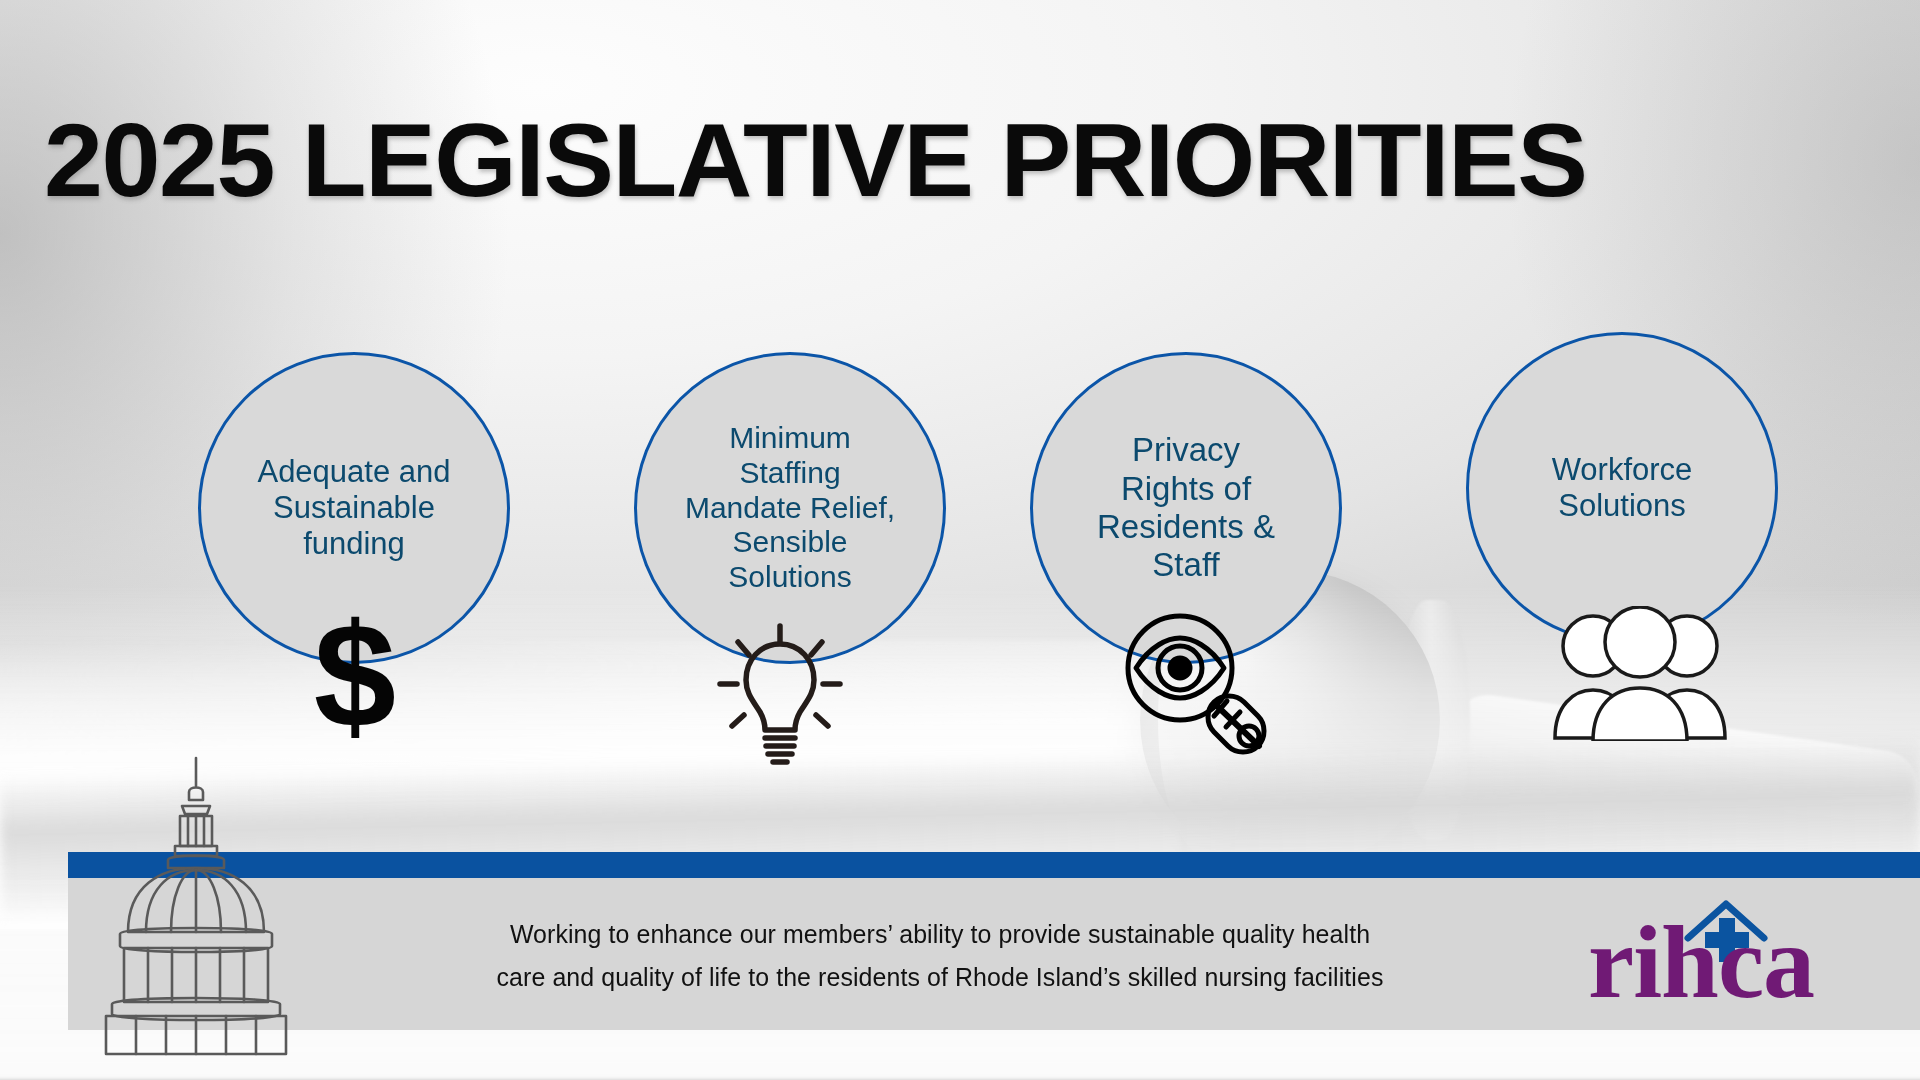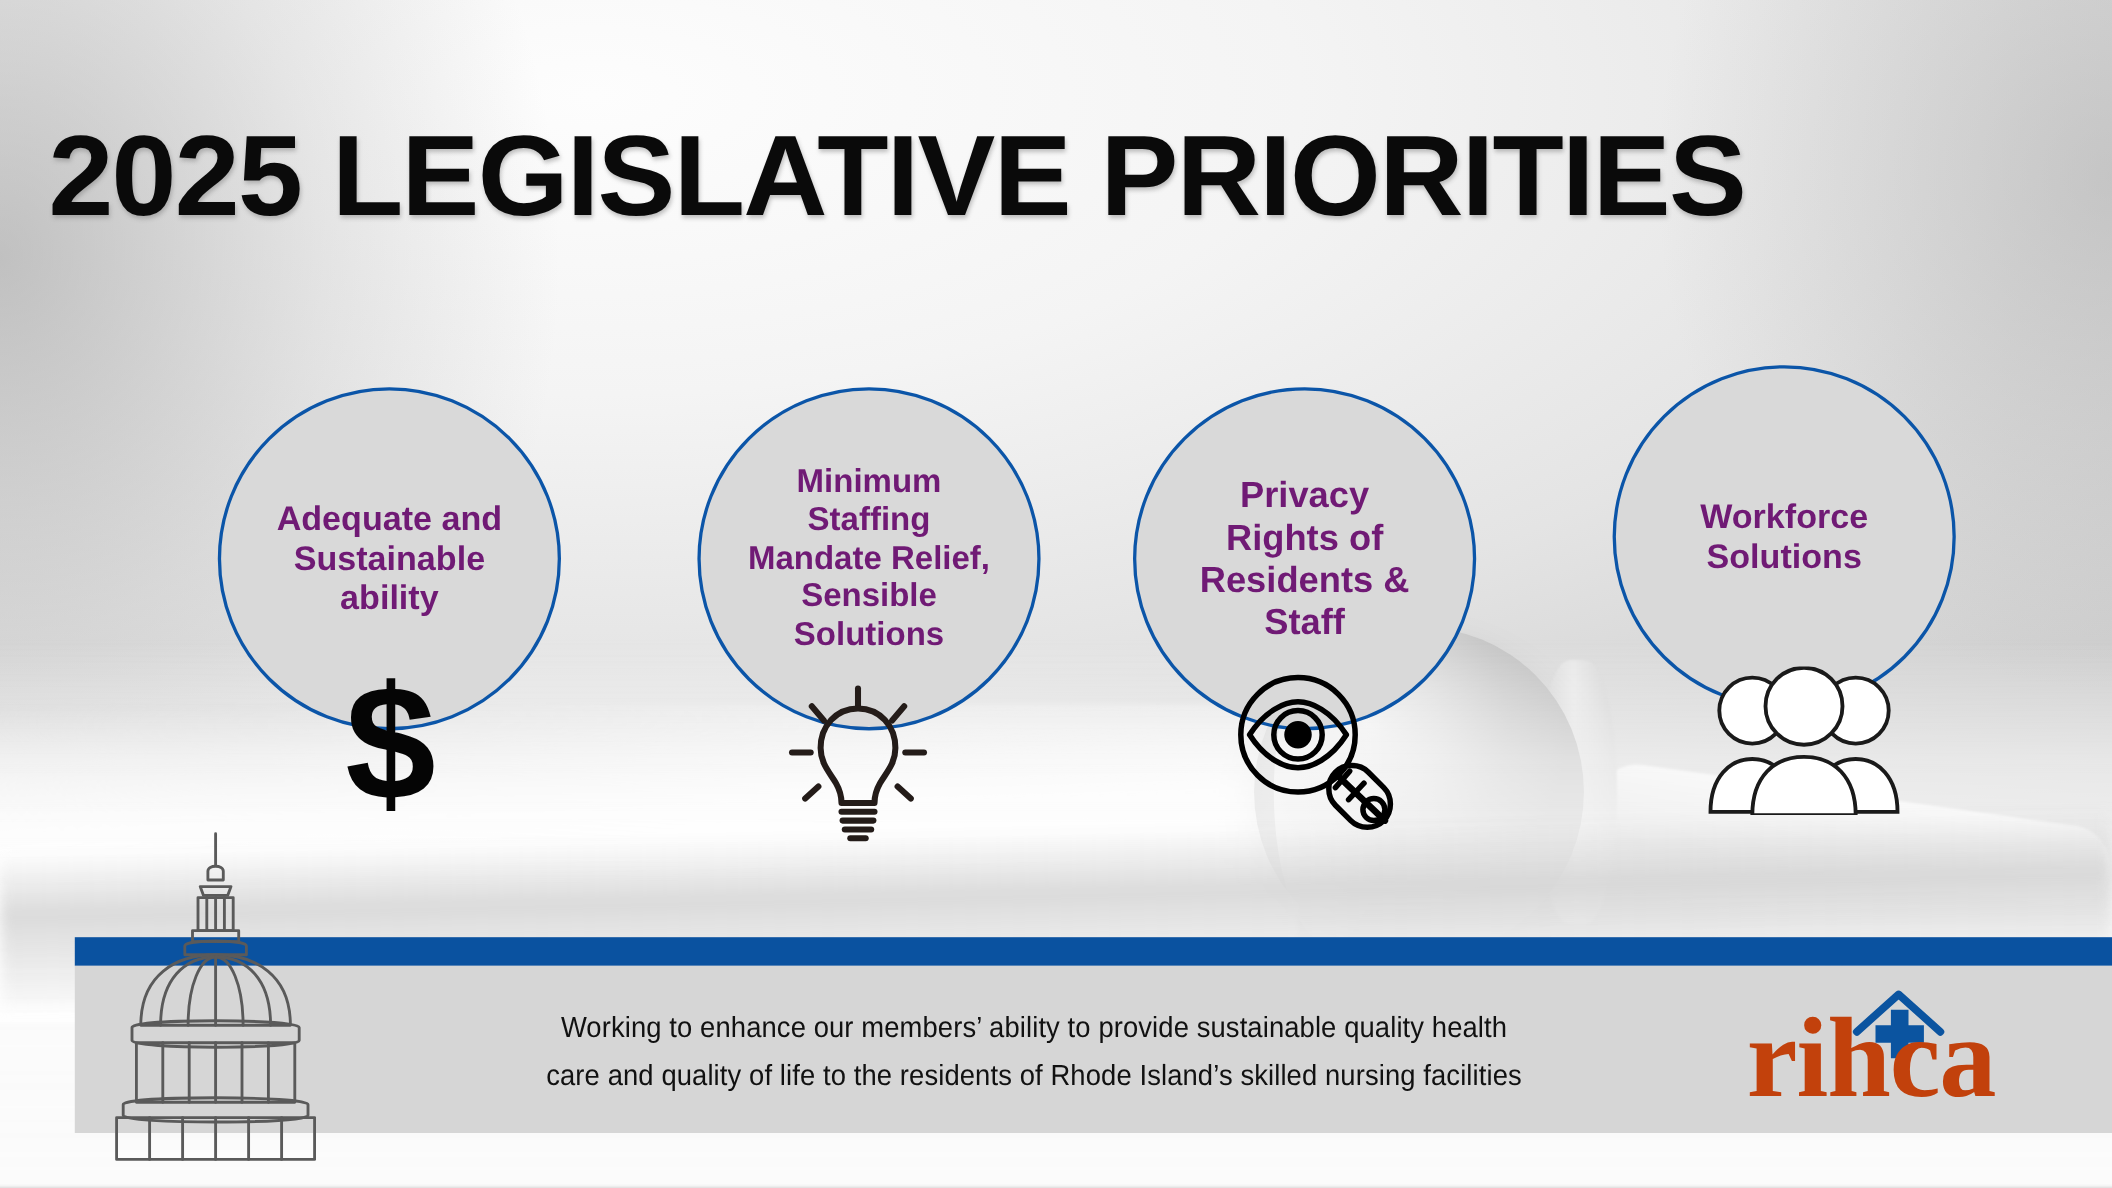--- a/index.html
+++ b/index.html
@@ -102,22 +102,22 @@
     position:absolute;
     border-radius:50%;
     background:#d9d9d9;
     border:3.5px solid #0b55a8;
     display:flex;
     align-items:center;
     justify-content:center;
     text-align:center;
   }
   .circle .ctext {
-    font-weight:700;
-    color:#701a75;
+    font-weight:400;
+    color:#0c4a6e;
     line-height:1.16;
     padding:0 14px;
     white-space:pre-line;
   }
   #c1 { left:198px; top:352px; width:312px; height:312px; }
   #c1 .ctext { font-size:31px; }
   #c2 { left:634px; top:352px; width:312px; height:312px; }
   #c2 .ctext { font-size:30px; }
   #c3 { left:1030px; top:352px; width:312px; height:312px; }
   #c3 .ctext { font-size:33px; }
@@ -156,21 +156,21 @@
     transform:scaleX(.94);
     transform-origin:center;
   }
   #logo {
     position:absolute; left:1576px; top:888px; width:300px; height:132px;
   }
   #logo .word {
     font-family:"Liberation Serif", serif;
     font-weight:700;
     font-size:104px;
-    color:#c2410c;
+    color:#701a75;
     letter-spacing:-1px;
     position:absolute; left:12px; top:14px;
   }
   #logo svg { position:absolute; left:0; top:0; }
 
   
   #dome { position:absolute; left:76px; top:756px; width:240px; height:300px; }
 </style>
 </head>
 <body>
@@ -186,21 +186,21 @@
   <div class="gavel-head"></div>
   <div class="bg-paper"></div>
   <div class="bg-paper-edge"></div>
 </div>
 
 <div id="title">2025 LEGISLATIVE PRIORITIES</div>
 
 <div class="circle" id="c1">
   <div class="ctext">Adequate and
 Sustainable
-ability</div>
+funding</div>
 </div>
 
 <div class="circle" id="c2">
   <div class="ctext">Minimum
 Staffing
 Mandate Relief,
 Sensible
 Solutions</div>
 </div>
 

